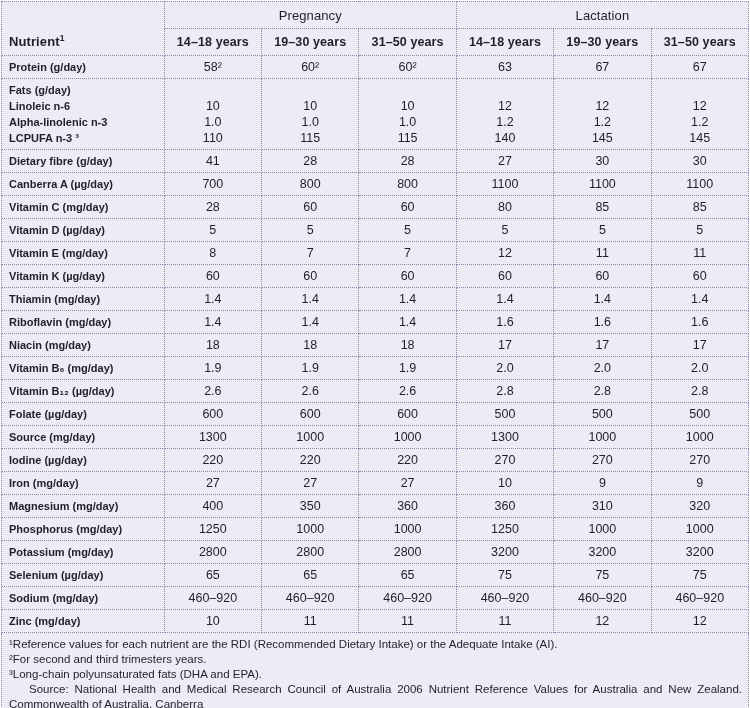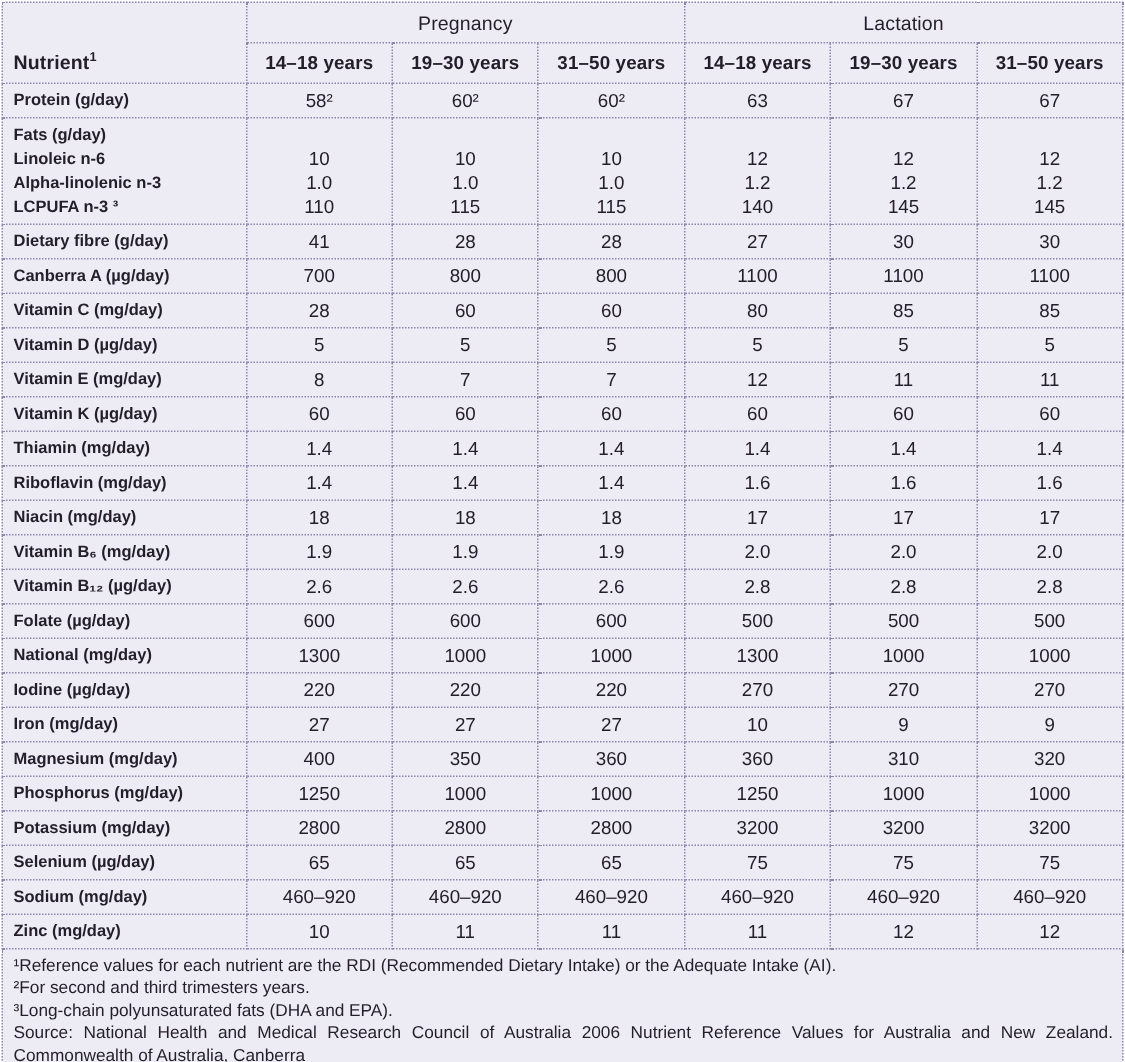--- a/index.html
+++ b/index.html
@@ -74,20 +74,21 @@
   tr.data-row td { height: 23px; }
   td.footer-cell {
     padding: 4px 6px 4px 7px;
     font-size: 11.5px;
     line-height: 15px;
     vertical-align: top;
   }
   td.footer-cell .justified {
     text-align: justify;
     text-align-last: justify;
+    margin-left: 20px;
   }
 </style>
 </head>
 <body>
 
 <div class="page">
   <table class="nutrient-table">
     <colgroup>
       <col class="c-label">
       <col class="c-val">
@@ -451,21 +452,21 @@
           </td>
           <td class="value-cell">
             <div>500</div>
           </td>
           <td class="value-cell">
             <div>500</div>
           </td>
         </tr>
         <tr class="data-row">
           <td class="label-cell">
-            <div>National (mg/day)</div>
+            <div>Source (mg/day)</div>
           </td>
           <td class="value-cell">
             <div>1300</div>
           </td>
           <td class="value-cell">
             <div>1000</div>
           </td>
           <td class="value-cell">
             <div>1000</div>
           </td>

